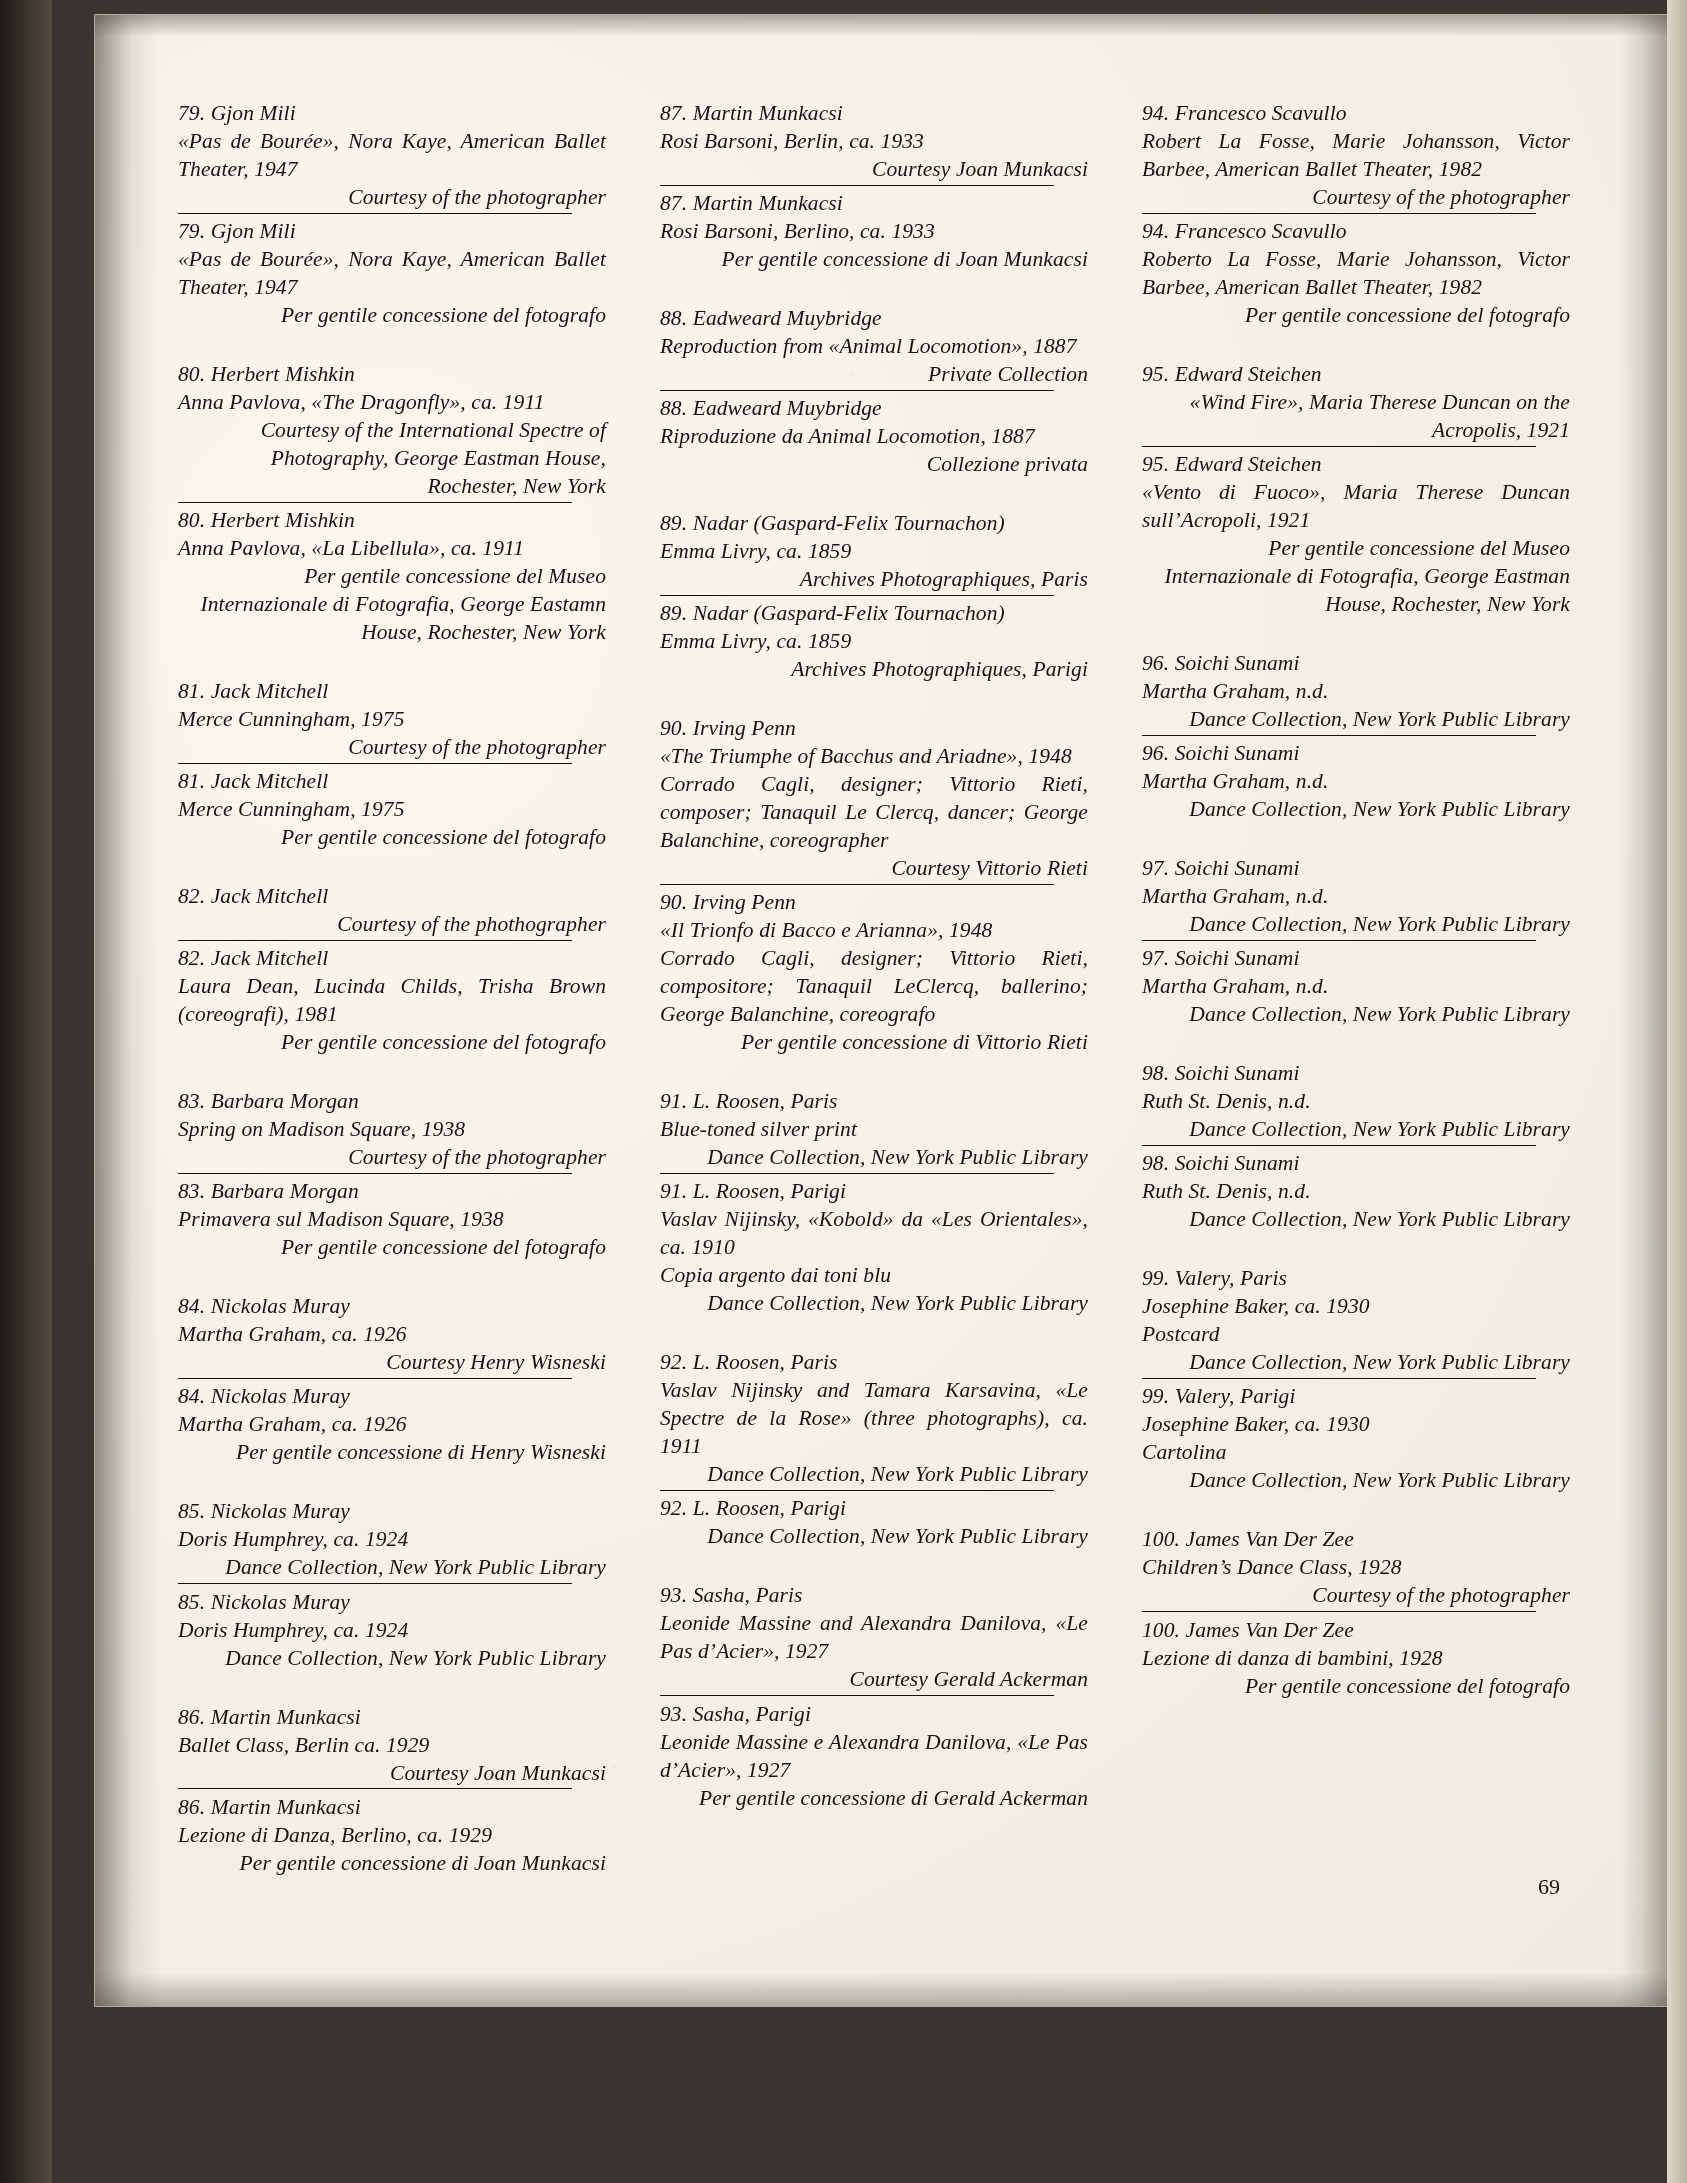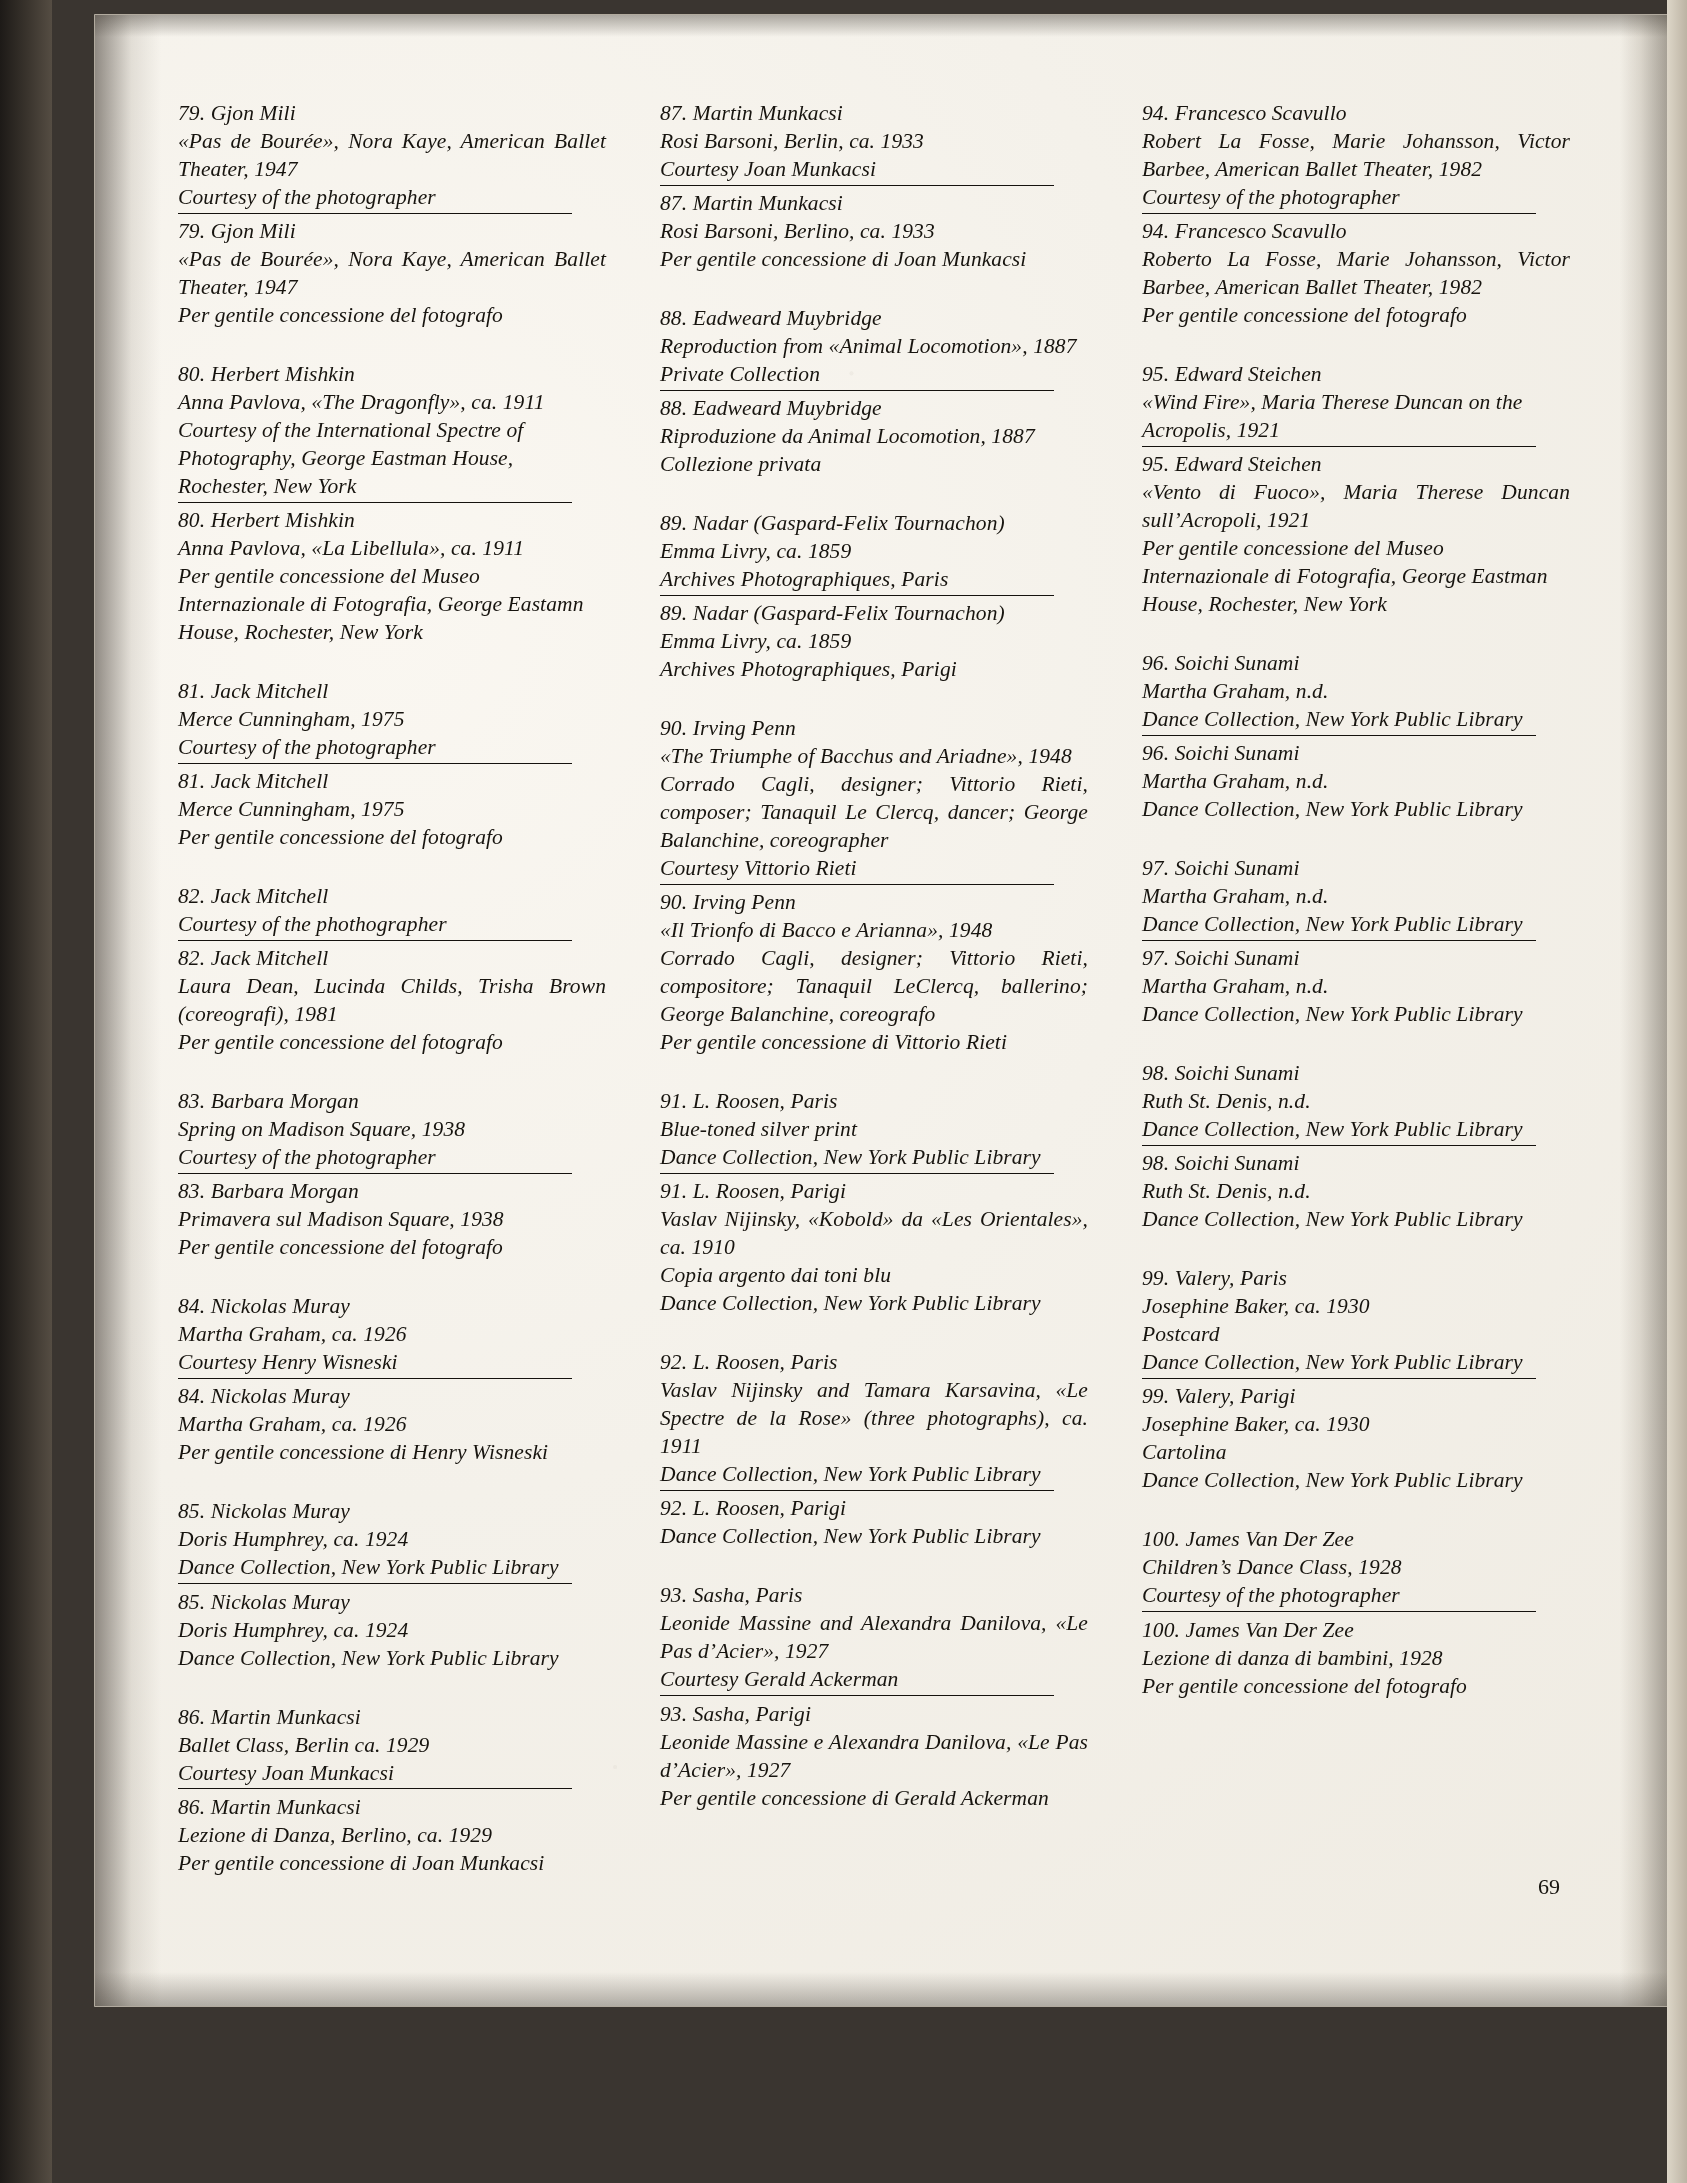--- a/index.html
+++ b/index.html
@@ -70,21 +70,21 @@
   .block {
     font-style:italic;
     font-size:21.5px;
     line-height:28px;
     color:#17140f;
     text-align:justify;
     text-justify:inter-word;
     letter-spacing:0.1px;
   }
   .block p { margin:0; }
-  .block p:last-child { text-align:left; }
+  .block p:last-child { text-align:right; }
   .rule {
     border-bottom:1.8px solid #15120e;
     margin:1.7px 0 3.4px 0;
     width:92%;
   }
   .entry-gap { height:31px; }
 
   .folio {
     position:absolute;
     right:111px; bottom:106px;

